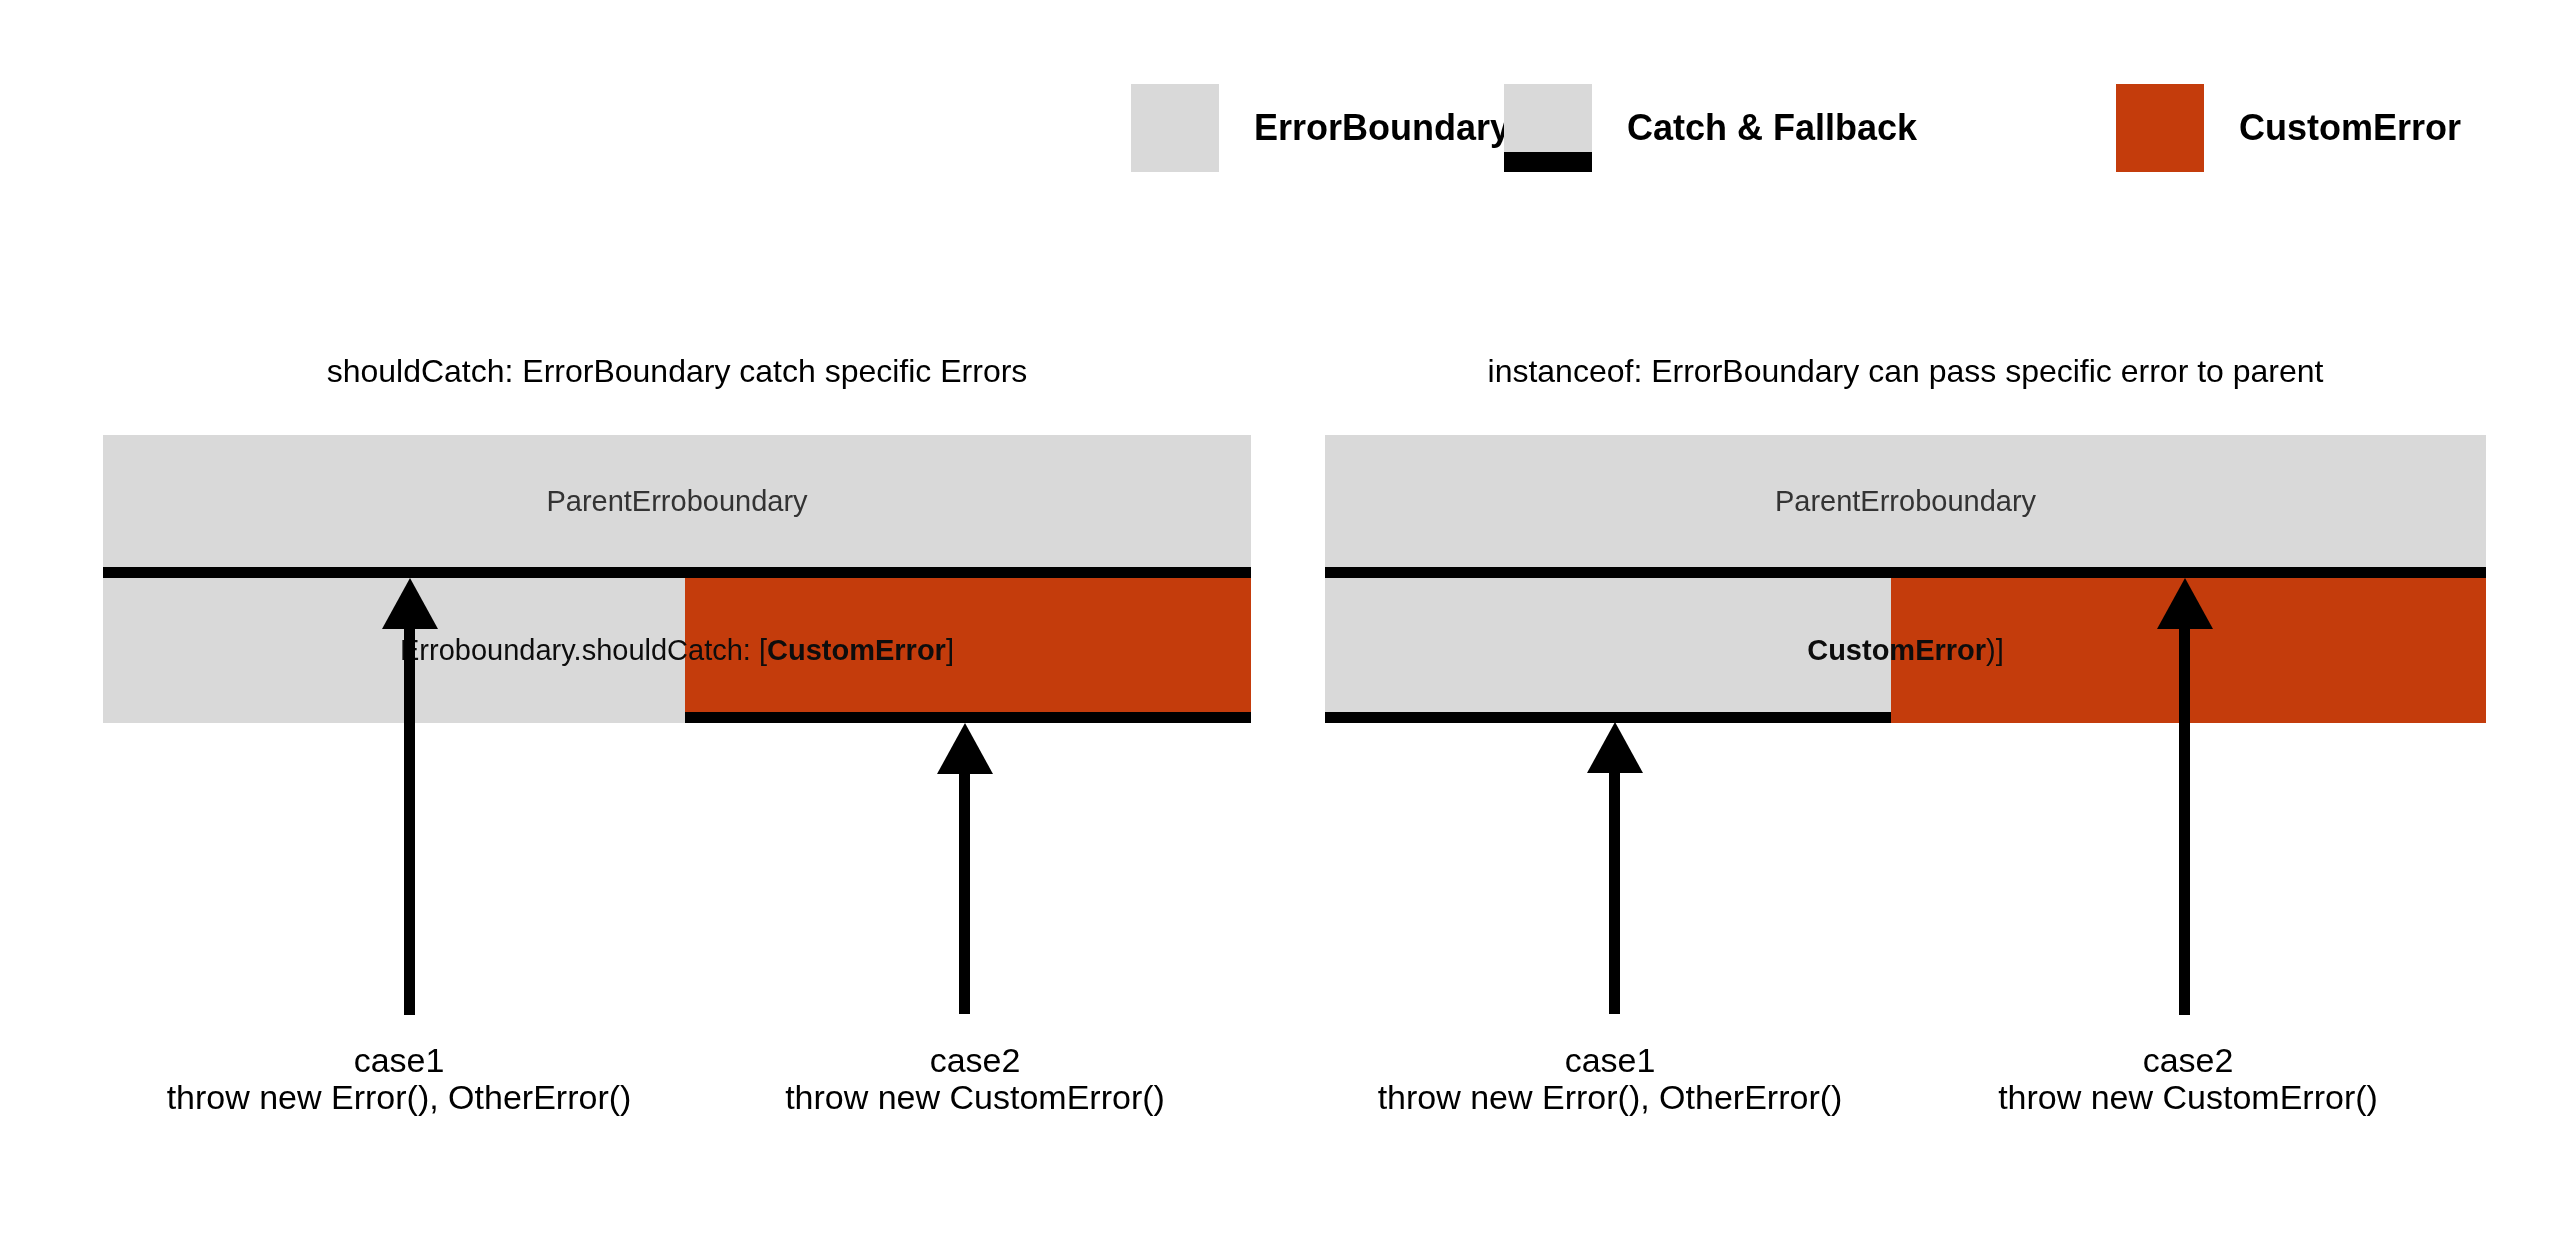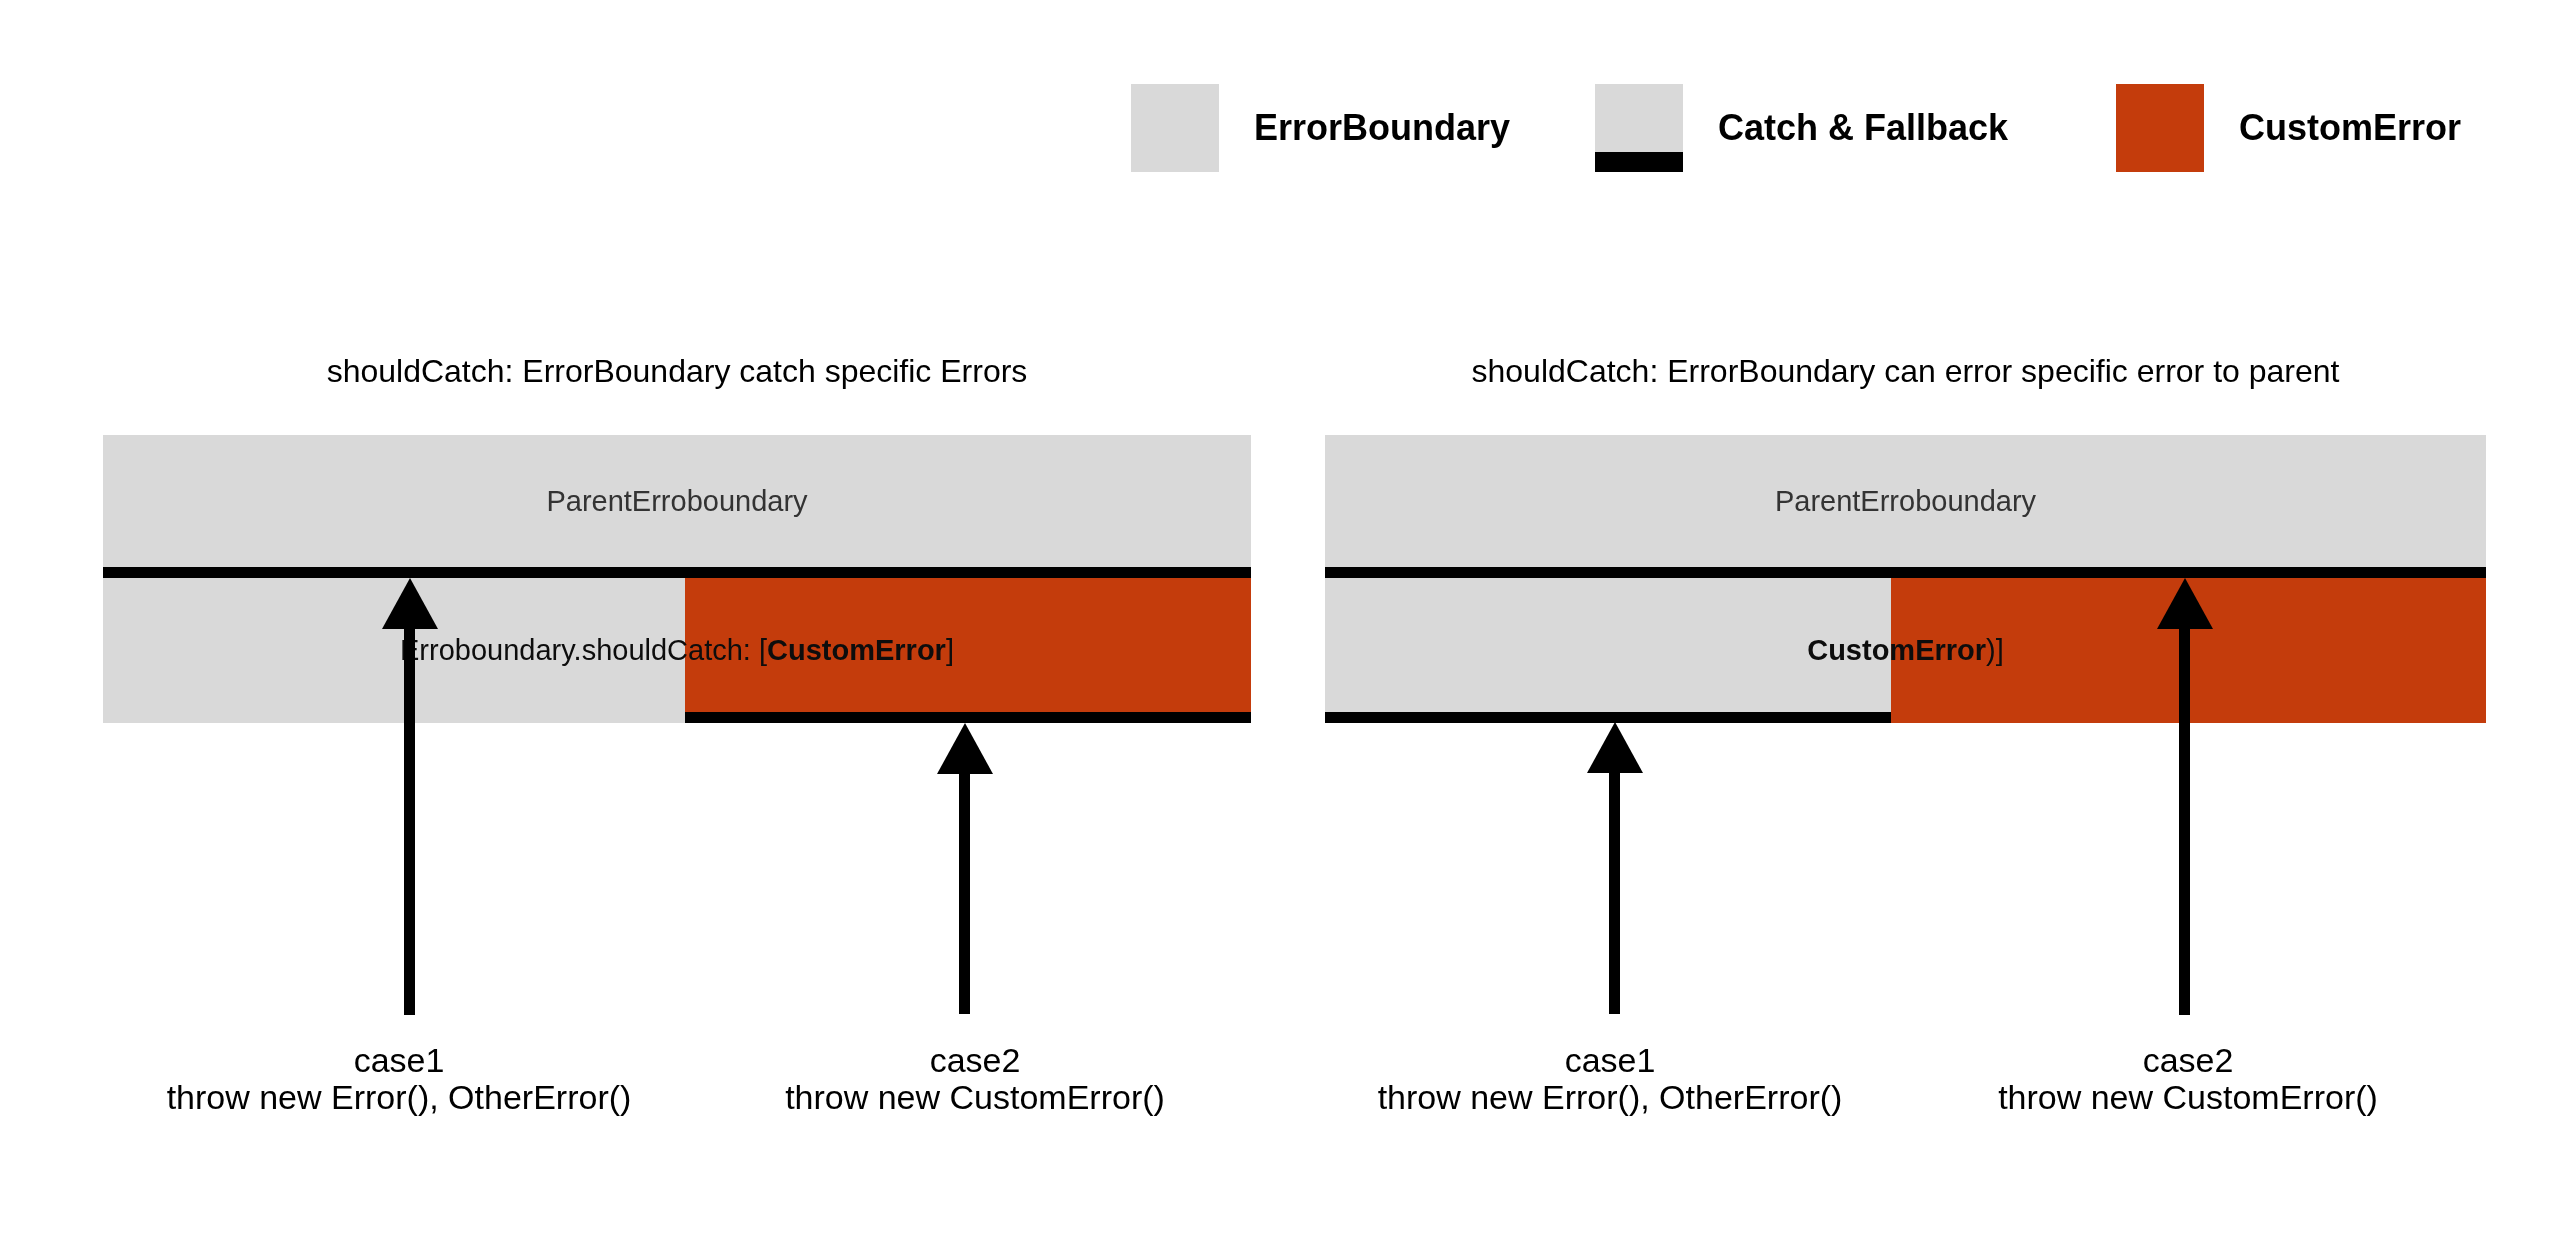--- a/index.html
+++ b/index.html
@@ -9,21 +9,21 @@
     --parent-text:#333333;
   }
   html,body{margin:0;padding:0;background:#ffffff;}
   #stage{
     position:relative;width:2576px;height:1236px;background:#ffffff;overflow:hidden;
     font-family:"Liberation Sans","DejaVu Sans",sans-serif;color:#000;
   }
   
   .legend-item{position:absolute;top:84px;height:88px;display:flex;align-items:center;gap:35px;}
   #legend-item-0{left:1131px;}
-  #legend-item-1{left:1595px;}
+  #legend-item-1{left:1504px;}
   #legend-item-2{left:2116px;}
   .swatch{width:88px;height:88px;flex:0 0 auto;}
   .swatch-error-boundary{background:var(--gray);}
   .swatch-catch-fallback{background:var(--gray);border-bottom:20.5px solid var(--black);box-sizing:border-box;}
   .swatch-custom-error{background:var(--orange);}
   .legend-label{font-size:36px;font-weight:700;white-space:nowrap;}
   
   .panel-title{position:absolute;top:353px;font-size:32px;font-weight:400;text-align:center;white-space:nowrap;}
   #title-left{left:103px;width:1148px;}
   #title-right{left:1325px;width:1161px;}
@@ -82,21 +82,21 @@
   <div class="legend-item" id="legend-item-1">
     <div class="swatch swatch-catch-fallback"></div>
     <div class="legend-label">Catch &amp; Fallback</div>
   </div>
   <div class="legend-item" id="legend-item-2">
     <div class="swatch swatch-custom-error"></div>
     <div class="legend-label">CustomError</div>
   </div>
 
   <div class="panel-title" id="title-left">shouldCatch: ErrorBoundary catch specific Errors</div>
-  <div class="panel-title" id="title-right">shouldCatch: ErrorBoundary can error specific error to parent</div>
+  <div class="panel-title" id="title-right">instanceof: ErrorBoundary can pass specific error to parent</div>
 
   <div class="panel" id="panel-left">
     <div class="parent-box">
       <span>ParentErroboundary</span>
     </div>
     <div class="catch-bar-top"></div>
     <div class="rule-row">
       <div class="gray-region"></div>
       <div class="orange-region"></div>
       <div class="catch-bar-bottom"></div>

